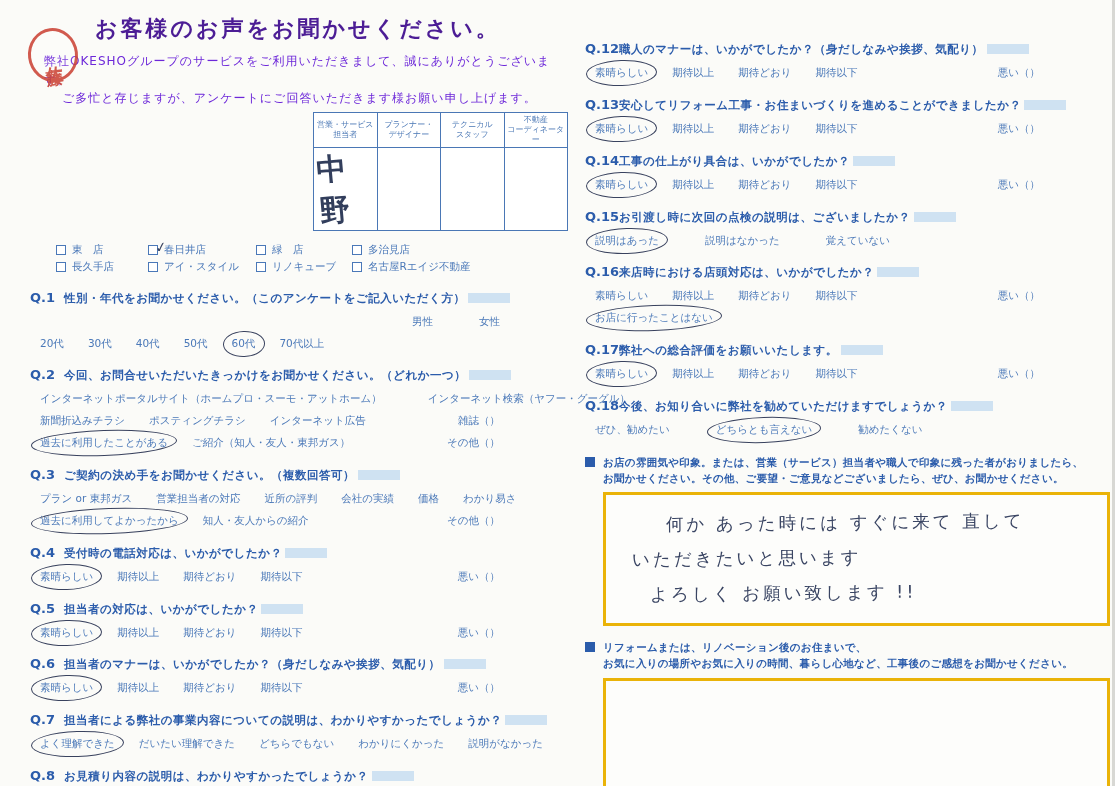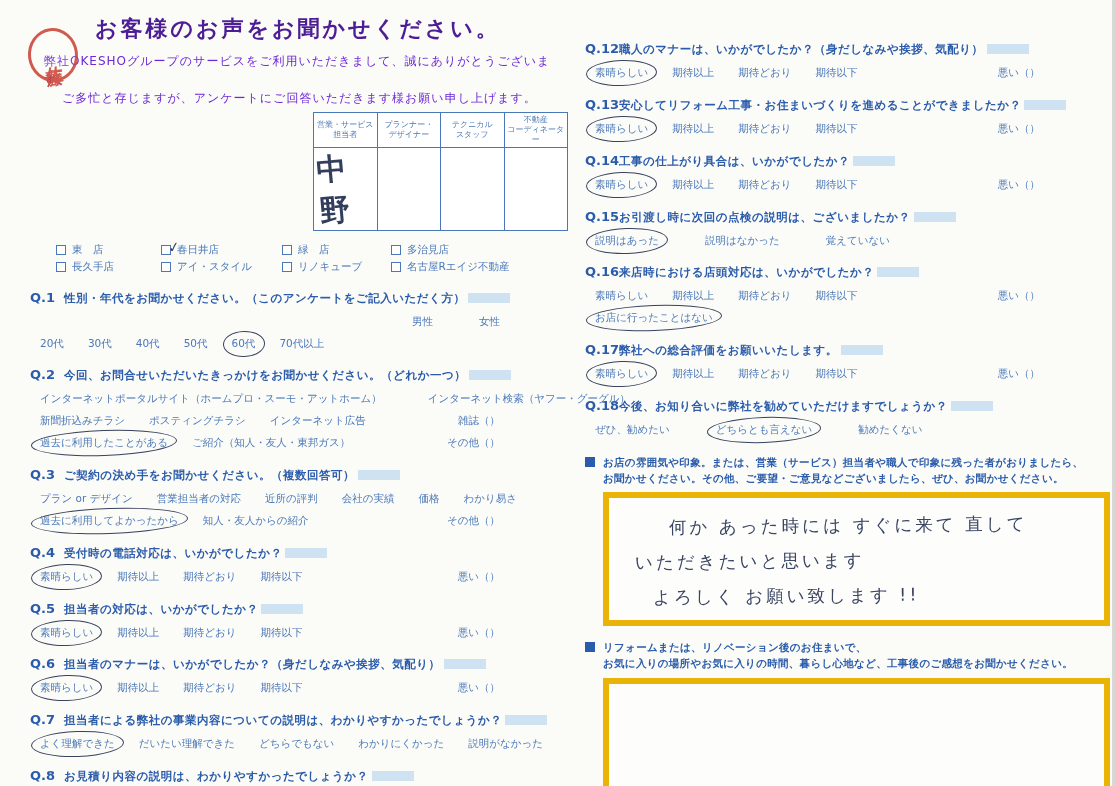--- a/index.html
+++ b/index.html
@@ -32,21 +32,21 @@
   table.staff th {
     font-size:8px; font-weight:normal; color:#4a77b5; text-align:center;
     white-space:pre-line; line-height:1.25; padding:2px 0; background:#fff;
   }
   table.staff td { height:52px; background:#fff; vertical-align:middle; padding-left:4px; }
   .hand { color:#323e5c; }
   .hand.big { font-size:30px; font-weight:600; display:inline-block; transform:rotate(-5deg); letter-spacing:1px; }
 
   
   .stores { margin:12px 0 0 26px; }
-  .store-row { display:grid; grid-template-columns:92px 108px 96px auto; margin-bottom:3px;gap:13px; }
+  .store-row { display:grid; grid-template-columns:92px 108px 96px auto; margin-bottom:3px; }
   .store { display:flex; align-items:center; gap:6px; font-size:10.5px; color:#4a78b8; position:relative; }
   .cb { width:10px; height:10px; border:1.3px solid #4a78b8; display:inline-block; flex:none; background:#fff; position:relative; }
   .check-mark { position:absolute; left:6px; top:-7px; font-size:14px; color:#39425e; transform:rotate(-10deg); font-weight:bold; }
 
   
   .questions { margin-top:13px; }
   .question { margin-bottom:10px; }
   .q-head { margin-bottom:5px; white-space:nowrap; }
   .q-num { display:inline-block; width:34px; font-size:13px; font-weight:bold; color:#2b5cab; }
   .q-title { font-size:11.5px; font-weight:bold; color:#2b5cab; letter-spacing:.5px; }
@@ -58,21 +58,21 @@
     content:""; position:absolute; inset:-4px -9px;
     border:1.6px solid #39425e; border-radius:50%;
     transform:rotate(-2deg); pointer-events:none;
   }
 
   
   .comment { margin-top:14px; }
   .prompt { display:flex; align-items:flex-start; gap:8px; font-size:10.5px; color:#2b5cab; font-weight:600; line-height:1.5; letter-spacing:.3px; }
   .prompt .ptext { white-space:pre-line; }
   .bullet { width:10px; height:10px; background:#2b5cab; flex:none; margin-top:2px; display:inline-block; }
-  .cbox { border:6px solid #eab308; background:#fdfdfb; margin:6px 0 0 18px; padding:10px 12px; position:relative; }
+  .cbox { border:3px solid #eab308; background:#fdfdfb; margin:6px 0 0 18px; padding:10px 12px; position:relative; }
   .cbox.box1 { height:134px; }
   .cbox.box2 { height:140px; }
   .hand-line { font-size:17.5px; color:#3a4563; letter-spacing:3px; line-height:2.0; transform:rotate(-.6deg); white-space:nowrap; }
   .hand-line:nth-child(1) { margin-left:48px; }
   .hand-line:nth-child(2) { margin-left:14px; }
   .hand-line:nth-child(3) { margin-left:32px; }
 </style>
 </head>
 <body>
 
@@ -188,21 +188,21 @@
             <span class="opt">ご紹介（知人・友人・東邦ガス）</span>
             <span class="opt paren">
               <span>その他（</span>
               <span>）</span>
             </span>
           </div>
         </div>
         <div class="question">
           <div class="q-head"><span class="q-num">Q.3</span><span class="q-title">ご契約の決め手をお聞かせください。（複数回答可）</span><span class="q-highlight"></span></div>
           <div class="opt-row">
-            <span class="opt">プラン or デザイン</span>
+            <span class="opt">プラン or 東邦ガス</span>
             <span class="opt">営業担当者の対応</span>
             <span class="opt">近所の評判</span>
             <span class="opt">会社の実績</span>
             <span class="opt">価格</span>
             <span class="opt">わかり易さ</span>
           </div>
           <div class="opt-row">
             <span class="opt circled">過去に利用してよかったから</span>
             <span class="opt">知人・友人からの紹介</span>
             <span class="opt paren">

